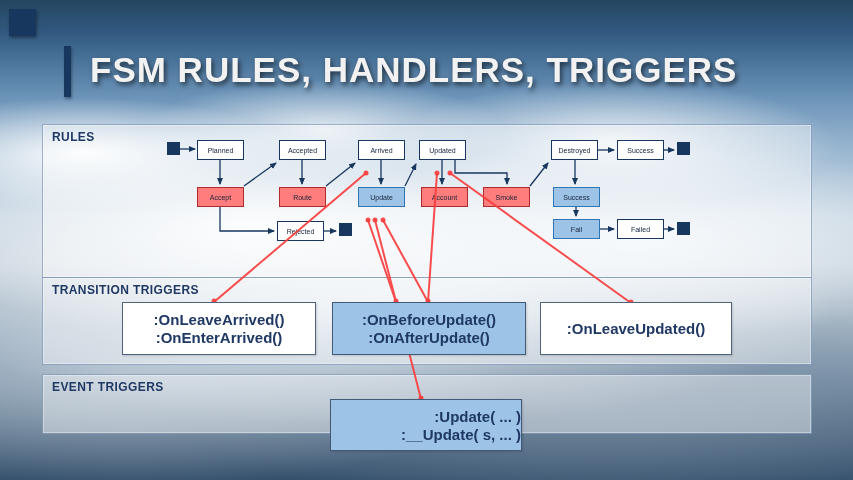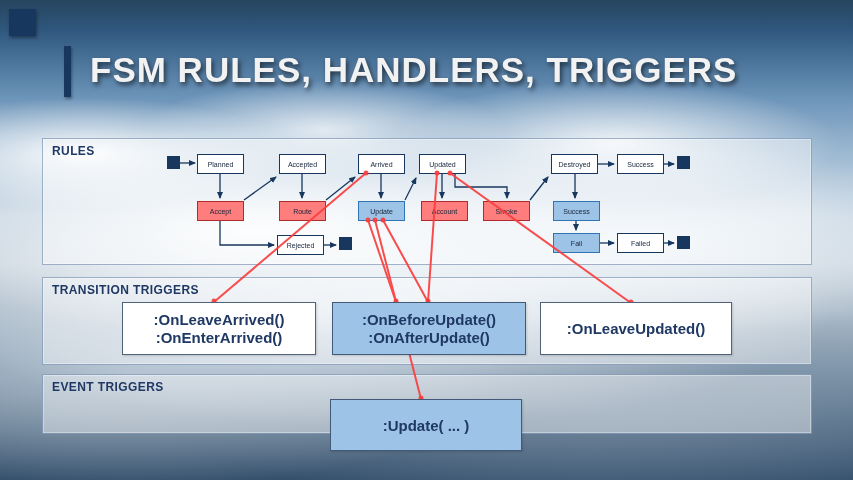--- a/index.html
+++ b/index.html
@@ -33,21 +33,21 @@
     background:var(--navy,#17375e); z-index:2; box-shadow:1px 2px 3px rgba(0,0,0,0.35); }
   .title { position:absolute; left:90px; top:50px; z-index:2; white-space:nowrap;
     font-size:35px; font-weight:bold; letter-spacing:1px;
     color:var(--title-text,#f2f2f2); text-shadow:2px 3px 5px rgba(0,0,0,0.6); }
 
   
   .panel { position:absolute; left:42px; width:770px; z-index:1;
     background:rgba(255,255,255,0.42);
     border:1px solid rgba(90,120,160,0.55);
     box-shadow:inset 0 0 0 1px rgba(255,255,255,0.35); }
-  .panel-rules    { top:138px; height:127px; }
+  .panel-rules    { top:124px; height:154px; }
   .panel-handlers { top:277px; height:88px; }
   .panel-triggers { top:374px; height:60px; }
   .panel-label { position:absolute; top:5px; left:9px;
     font-size:12px; font-weight:bold; letter-spacing:0.4px;
     color:var(--panel-text,#1f3864); }
 
   
   .arrows { position:absolute; left:0; top:0; }
   .node { position:absolute; width:47px; height:20px;
     display:flex; align-items:center; justify-content:center;
@@ -60,21 +60,21 @@
   
   .hbox { position:absolute; z-index:3; width:194px; height:53px;
     display:flex; flex-direction:column; align-items:center; justify-content:center;
     gap:1px; font-size:15px; font-weight:bold; color:var(--panel-text,#1f3864);
     background:#ffffff; border:1px solid rgba(50,70,100,0.85);
     box-shadow:1px 1px 2px rgba(0,0,0,0.15); }
   .hbox.blue { background:var(--blue-fill,#9dc3e6); }
   .hbox-1 { left:122px; top:302px; }
   .hbox-2 { left:332px; top:302px; }
   .hbox-3 { left:540px; top:302px; width:192px; }
-  .tbox   { left:330px; top:399px; width:192px; height:52px; }
+  .tbox   { left:330px; top:399px; width:192px; height:52px;align-items:flex-end; }
 
   
   .red-overlay { position:absolute; left:0; top:0; z-index:2; pointer-events:none; }
 </style>
 </head>
 <body>
 
 <div class="slide">
   <div class="bg"></div>
 
@@ -176,14 +176,15 @@
   <div class="hbox hbox-1">
     <div>:OnLeaveArrived()</div>
     <div>:OnEnterArrived()</div>
   </div>
   <div class="hbox hbox-3">
     <div>:OnLeaveUpdated()</div>
   </div>
 
   <div class="hbox blue tbox">
     <div>:Update( ... )</div>
+    <div>:__Update( s, ... )</div>
   </div>
 </div>
 
 </body></html>

